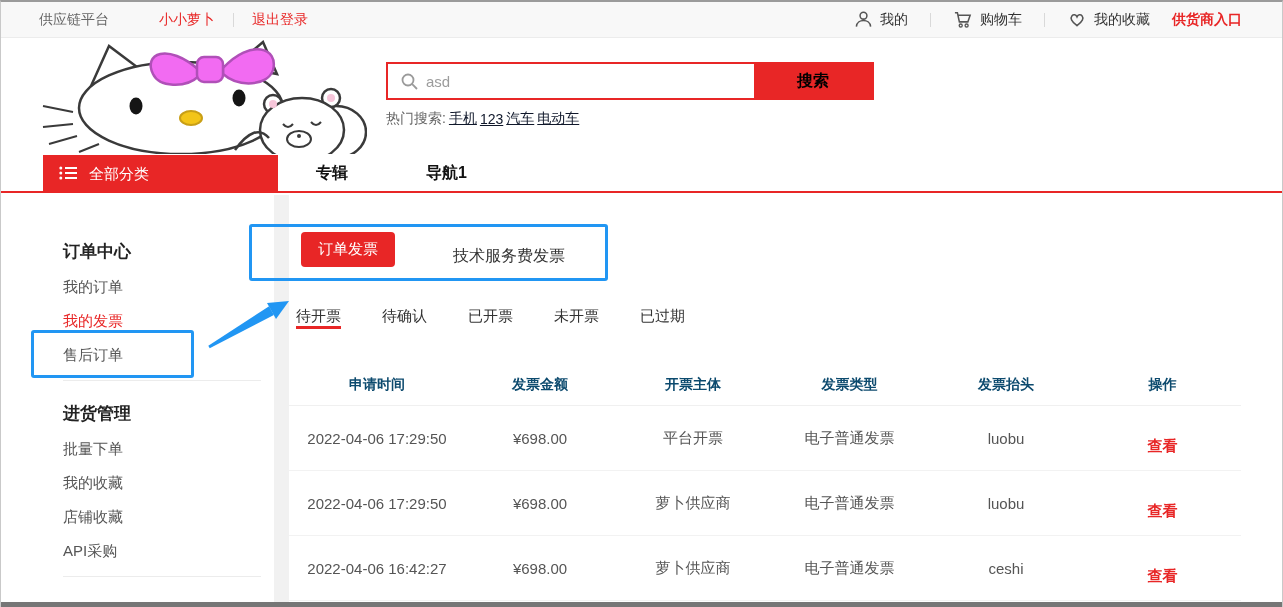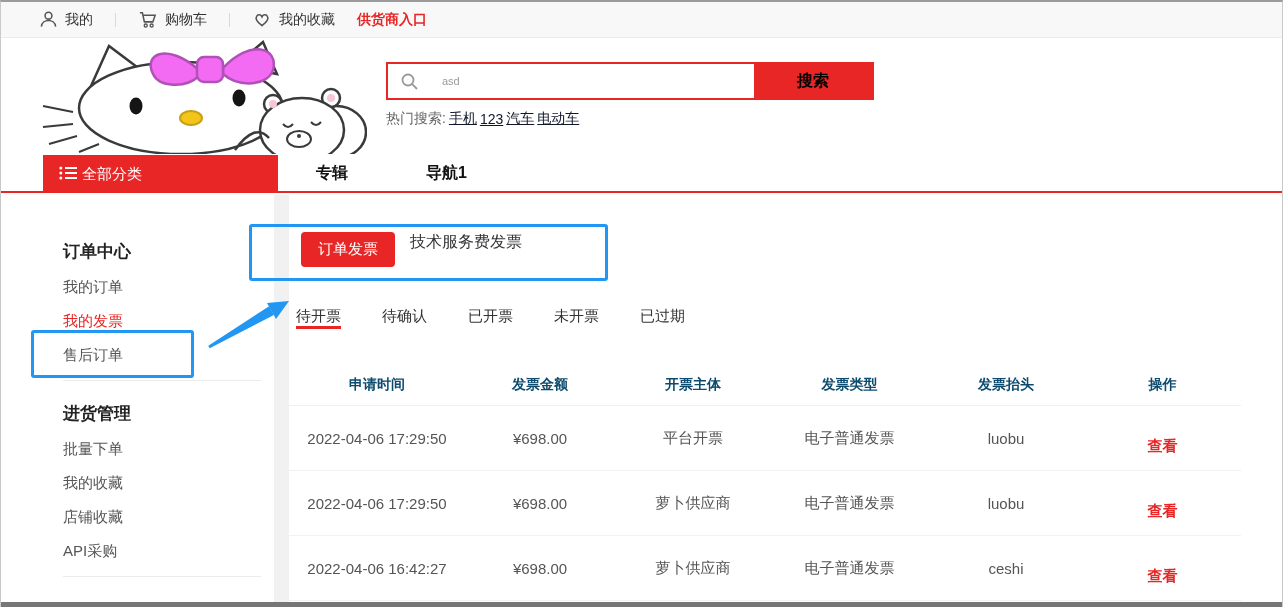--- a/index.html
+++ b/index.html
@@ -22,47 +22,47 @@
   .supplier { margin-left:22px; font-weight:bold; }
 
   
   .header { position:absolute; top:36px; left:0; right:0; height:155px; background:#fff;
             border-bottom:2px solid #e82626; }
   .logo { position:absolute; left:38px; top:2px; width:328px; height:114px; }
   .searchbox { position:absolute; left:385px; top:24px; width:488px; height:38px; display:flex;
                border:2px solid #e82626; background:#fff; }
   .search-input-wrap { flex:1; position:relative; }
   .search-input-wrap svg { position:absolute; left:12px; top:8px; }
-  .searchbox input { width:100%; height:100%; border:none; outline:none; padding-left:54px;
-                     font-size:11px; color:#9c9c9c; }
+  .searchbox input { width:100%; height:100%; border:none; outline:none; padding-left:38px;
+                     font-size:15px; color:#9c9c9c; }
   .search-btn { width:118px; background:#e82626; color:#000000; font-size:16px; font-weight:bold;
                 border:none; cursor:pointer; }
   .hotsearch { position:absolute; left:385px; top:72px; font-size:14px; color:#666;
                display:flex; align-items:center; gap:3px; }
   .hotsearch .kw { color:#0f172a; cursor:pointer;text-decoration:underline; }
   .navrow { position:absolute; left:0; top:117px; height:38px; width:100%; }
   .all-cat { position:absolute; left:42px; top:0; width:235px; height:38px; background:#e82626;
-             color:#fff; font-size:15px; display:flex; align-items:center; gap:5px;
+             color:#fff; font-size:15px; display:flex; align-items:center; gap:12px;
              padding-left:16px; cursor:pointer; }
   .nav-item { position:absolute; top:0; height:38px; line-height:36px; font-size:16px;
               font-weight:bold; color:#111; cursor:pointer; }
   .nav-item.n1 { left:315px; } .nav-item.n2 { left:425px; }
 
   
   .content { position:absolute; top:193px; left:0; right:0; height:409px; background:#fff; }
   .gap-strip { position:absolute; left:273px; top:0; width:15px; height:100%; background:#f1f1f1; }
 
   .sidebar { position:absolute; left:62px; top:45px; width:200px; }
   .sb-title { font-size:17px; font-weight:bold; color:#222; height:20px; margin-bottom:18px; }
   .sb-item { font-size:15px; color:#555; height:16px; margin-bottom:18px; cursor:pointer; }
   .sb-item.active { color:#e82626; }
   .sb-divider { height:1px; background:#ececec; width:198px; margin-top:10px; margin-bottom:21px; }
 
   
-  .tabs-row { position:absolute; left:300px; top:37px; height:35px; display:flex; align-items:flex-start; }
+  .tabs-row { position:absolute; left:300px; top:37px; height:35px; display:flex; align-items:flex-end;gap:43px; }
   .tab-btn { height:35px; padding:0 17px; background:#e82626; color:#fff; font-size:15px;
              border:none; border-radius:4px; cursor:pointer; }
   .tab-plain { margin-left:15px; font-size:16px; color:#333; cursor:pointer; }
 
   
   .status-tabs { position:absolute; left:295px; top:112px; display:flex; gap:41px; }
   .st-tab { font-size:15px; color:#333; cursor:pointer; }
   .st-tab.active { border-bottom:3px solid #e82626; }
 
   
@@ -81,20 +81,26 @@
   .anno-arrow { position:absolute; left:200px; top:100px; }
 
   .bottom-strip { position:absolute; left:0; right:0; bottom:0; height:5px; background:#767676; }
 </style>
 </head>
 <body>
 
 <div class="screen">
 
   <div class="topbar">
+    <div class="tb-left">
+      <span>供应链平台</span>
+      <span class="tb-user red-text">小小萝卜</span>
+      <span class="tb-sep"></span>
+      <span class="tb-link">退出登录</span>
+    </div>
     <div class="tb-right">
       <span class="tb-item">
         <span>
             <svg width="19" height="19" viewBox="0 0 20 20">
               <circle cx="10" cy="6" r="3.6" fill="none" stroke="#555" stroke-width="1.6"></circle>
               <path d="M2.5,17.5 C3,12.8 6.8,11 10,11 C13.2,11 17,12.8 17.5,17.5" fill="none" stroke="#555" stroke-width="1.6"></path>
             </svg>
           </span>
         <span>我的</span>
       </span>

